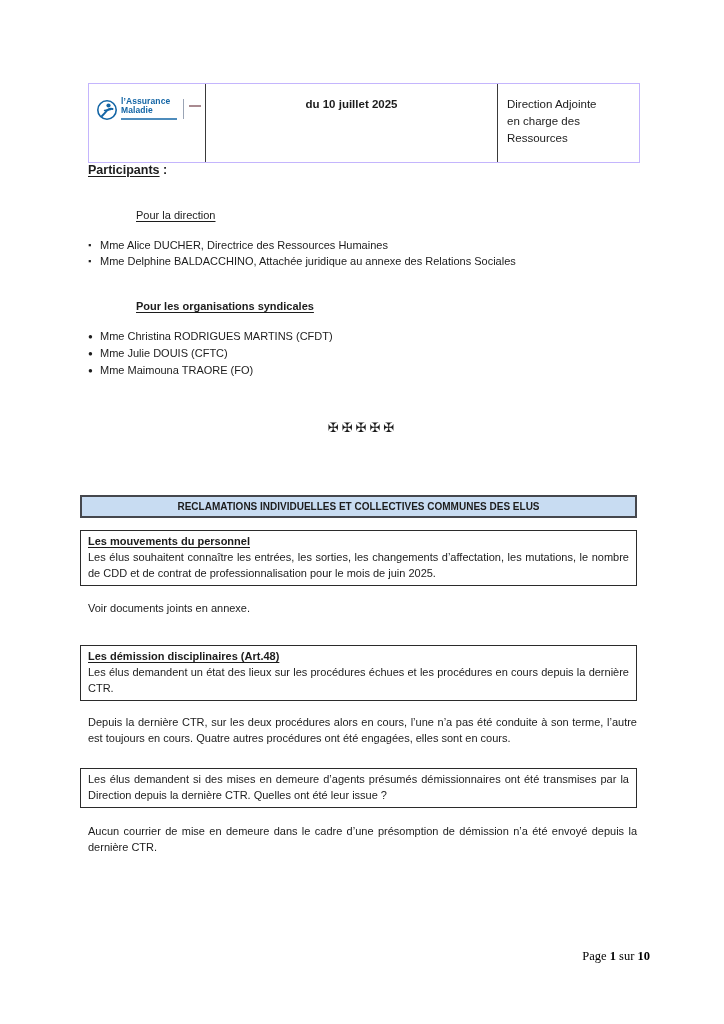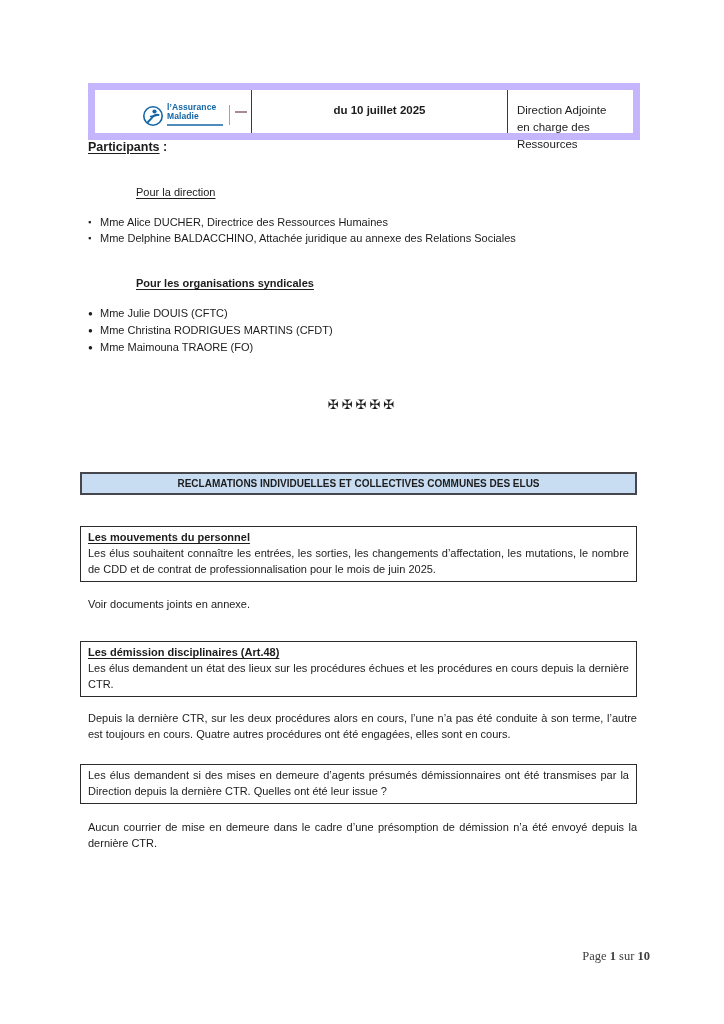--- a/index.html
+++ b/index.html
@@ -17,24 +17,23 @@
     font-family: "Liberation Sans", sans-serif;
     color: #1c1c1c;
     font-size: 11px;
     overflow: hidden;
   }
 
   
   .header-table {
     display: flex;
     width: 552px;
-    height: 57px;
-    border: 7px solid #c4b5fd;
-    box-sizing: border-box;
-    padding-left: 40px;
+    height: 80px;
+    border: 1px solid #c4b5fd;
+    box-sizing: border-box;
   }
   .header-cell {
     box-sizing: border-box;
     border-right: 1px solid #3a3a3a;
   }
   .header-cell:last-child { border-right: none; }
   .cell-logo { width: 117px; padding: 13px 4px 0 7px; }
   .cell-title {
     width: 292px;
     text-align: center;
@@ -127,21 +126,21 @@
   }
 
   
   .claim-box {
     margin-left: -8px;
     width: 557px;
     box-sizing: border-box;
     border: 1px solid #2b2b2b;
     padding: 2px 7px 4px 7px;
   }
-  .claim-box.b1 { margin-top: 31px; }
+  .claim-box.b1 { margin-top: 12px; }
   .claim-box.b2 { margin-top: 29px; }
   .claim-box.b3 { margin-top: 22px; }
   .claim-title {
     font-weight: bold;
     text-decoration: underline;
     text-underline-offset: 2px;
     line-height: 16px;
   }
   .claim-body {
     line-height: 16px;
@@ -156,21 +155,21 @@
   .response.r2 { margin-top: 13px; }
   .response.r3 { margin-top: 15px; }
 
   
   .footer {
     position: absolute;
     top: 949px;
     right: 74px;
     font-family: "Liberation Serif", serif;
     font-size: 12.5px;
-    color: #404040;
+    color: #000000;
   }
   .footer b { font-weight: bold; }
 </style>
 </head>
 <body>
 
 <div class="page">
 
   <div class="header-table">
     <div class="header-cell cell-logo">
@@ -206,22 +205,22 @@
   <div class="subheading">Pour la direction</div>
 
   <div class="member-list dir">
     <div class="member"><span class="bullet">▪</span><span>Mme Alice DUCHER, Directrice des Ressources Humaines</span></div>
     <div class="member"><span class="bullet">▪</span><span>Mme Delphine BALDACCHINO, Attachée juridique au annexe des Relations Sociales</span></div>
   </div>
 
   <div class="subheading syn">Pour les organisations syndicales</div>
 
   <div class="member-list syn">
+    <div class="member"><span class="bullet">●</span><span>Mme Christina RODRIGUES MARTINS (CFDT)</span></div>
     <div class="member"><span class="bullet">●</span><span>Mme Julie DOUIS (CFTC)</span></div>
-    <div class="member"><span class="bullet">●</span><span>Mme Christina RODRIGUES MARTINS (CFDT)</span></div>
     <div class="member"><span class="bullet">●</span><span>Mme Maimouna TRAORE (FO)</span></div>
   </div>
 
   <div class="ornament">✠✠✠✠✠</div>
 
   <div class="banner">RECLAMATIONS INDIVIDUELLES ET COLLECTIVES COMMUNES DES ELUS</div>
 
   <div class="claim-box b1">
     <div class="claim-title">Les mouvements du personnel</div>
     <div class="claim-body">Les élus souhaitent connaître les entrées, les sorties, les changements d’affectation, les mutations, le nombre de CDD et de contrat de professionnalisation pour le mois de juin 2025.</div>

